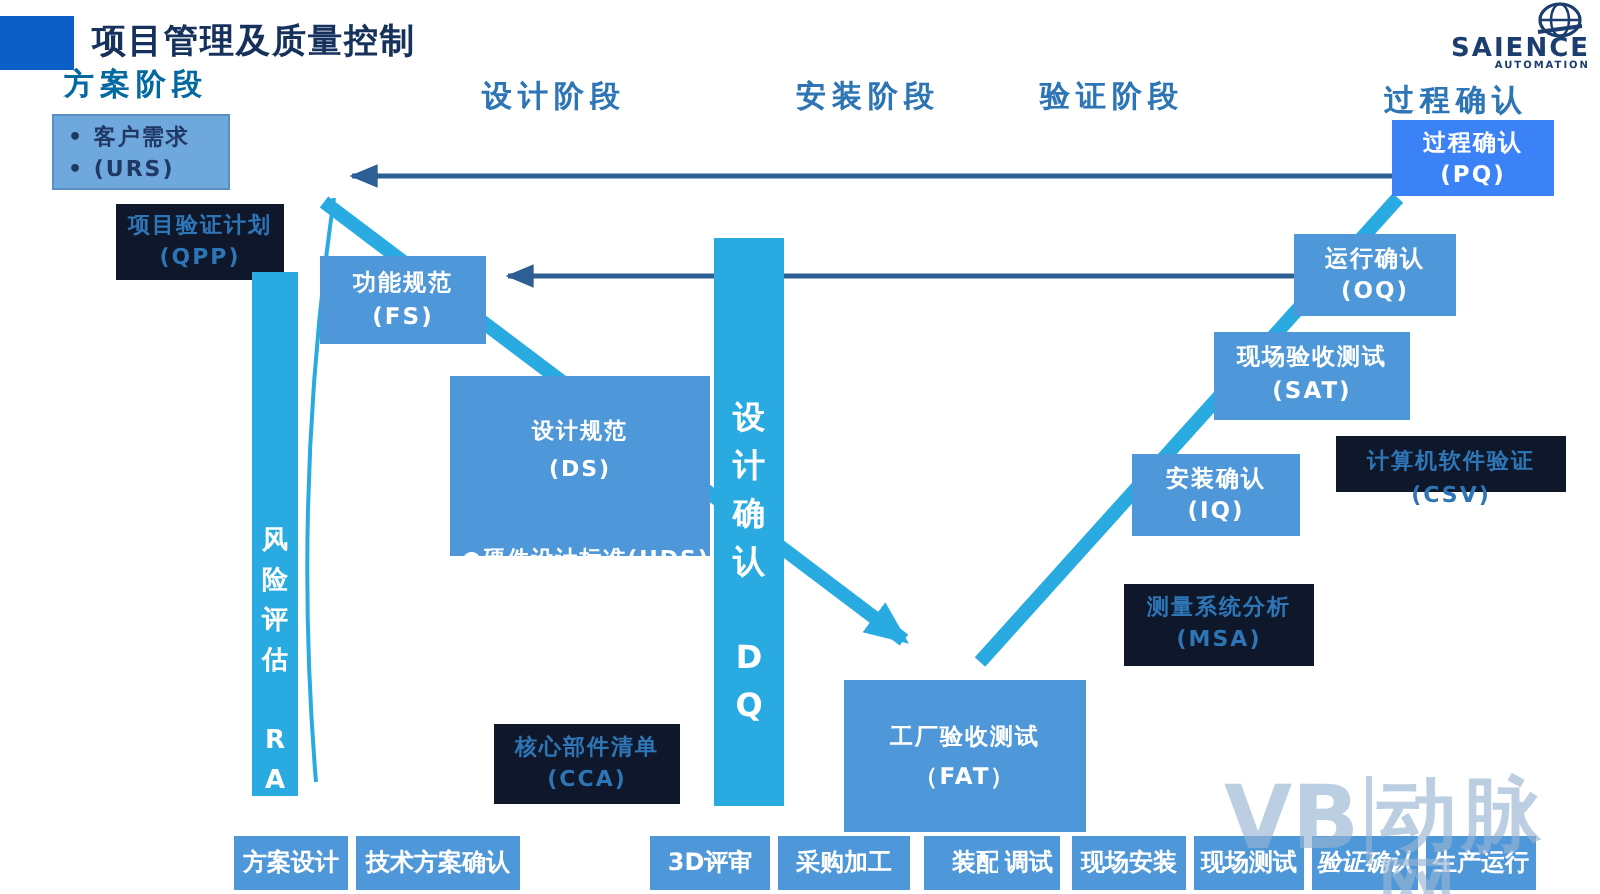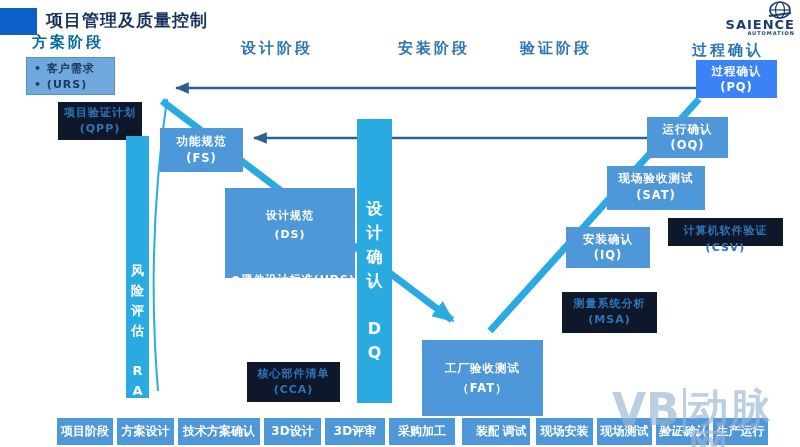--- a/index.html
+++ b/index.html
@@ -134,24 +134,22 @@
 (OQ)</div>
   <div class="box blue" style="left:607px;top:166px;width:98px;height:44px;font-size:11.5px;padding-top:4px;line-height:17px;">现场验收测试
 (SAT)</div>
   <div class="box blue" style="left:566px;top:227px;width:84px;height:41px;font-size:11.5px;padding-top:4px;line-height:16px;">安装确认
 (IQ)</div>
   <div class="box gray" style="left:668px;top:218px;width:115px;height:28px;font-size:11px;padding-top:4px;line-height:17px;">计算机软件验证
 (CSV)</div>
   <div class="box gray" style="left:562px;top:292px;width:95px;height:41px;font-size:11px;padding-top:4px;line-height:16px;">测量系统分析
 (MSA)</div>
 
-  <div class="brow" style="left:57px;width:56px;">项目阶段</div>
   <div class="brow" style="left:117px;width:57px;">方案设计</div>
   <div class="brow" style="left:178px;width:82px;">技术方案确认</div>
-  <div class="brow" style="left:264px;width:57px;">3D设计</div>
   <div class="brow" style="left:325px;width:60px;">3D评审</div>
   <div class="brow" style="left:389px;width:66px;">采购加工</div>
   <div class="brow" style="left:462px;width:52px;">装配</div>
   <div class="brow" style="left:499px;width:31px;">调试</div>
   <div class="brow" style="left:536px;width:57px;">现场安装</div>
   <div class="brow" style="left:597px;width:55px;">现场测试</div>
   <div class="brow" style="left:656px;width:53px;font-style:italic;">验证确认</div>
   <div class="brow" style="left:713px;width:55px;">生产运行</div>
 
   <div id="watermark">

